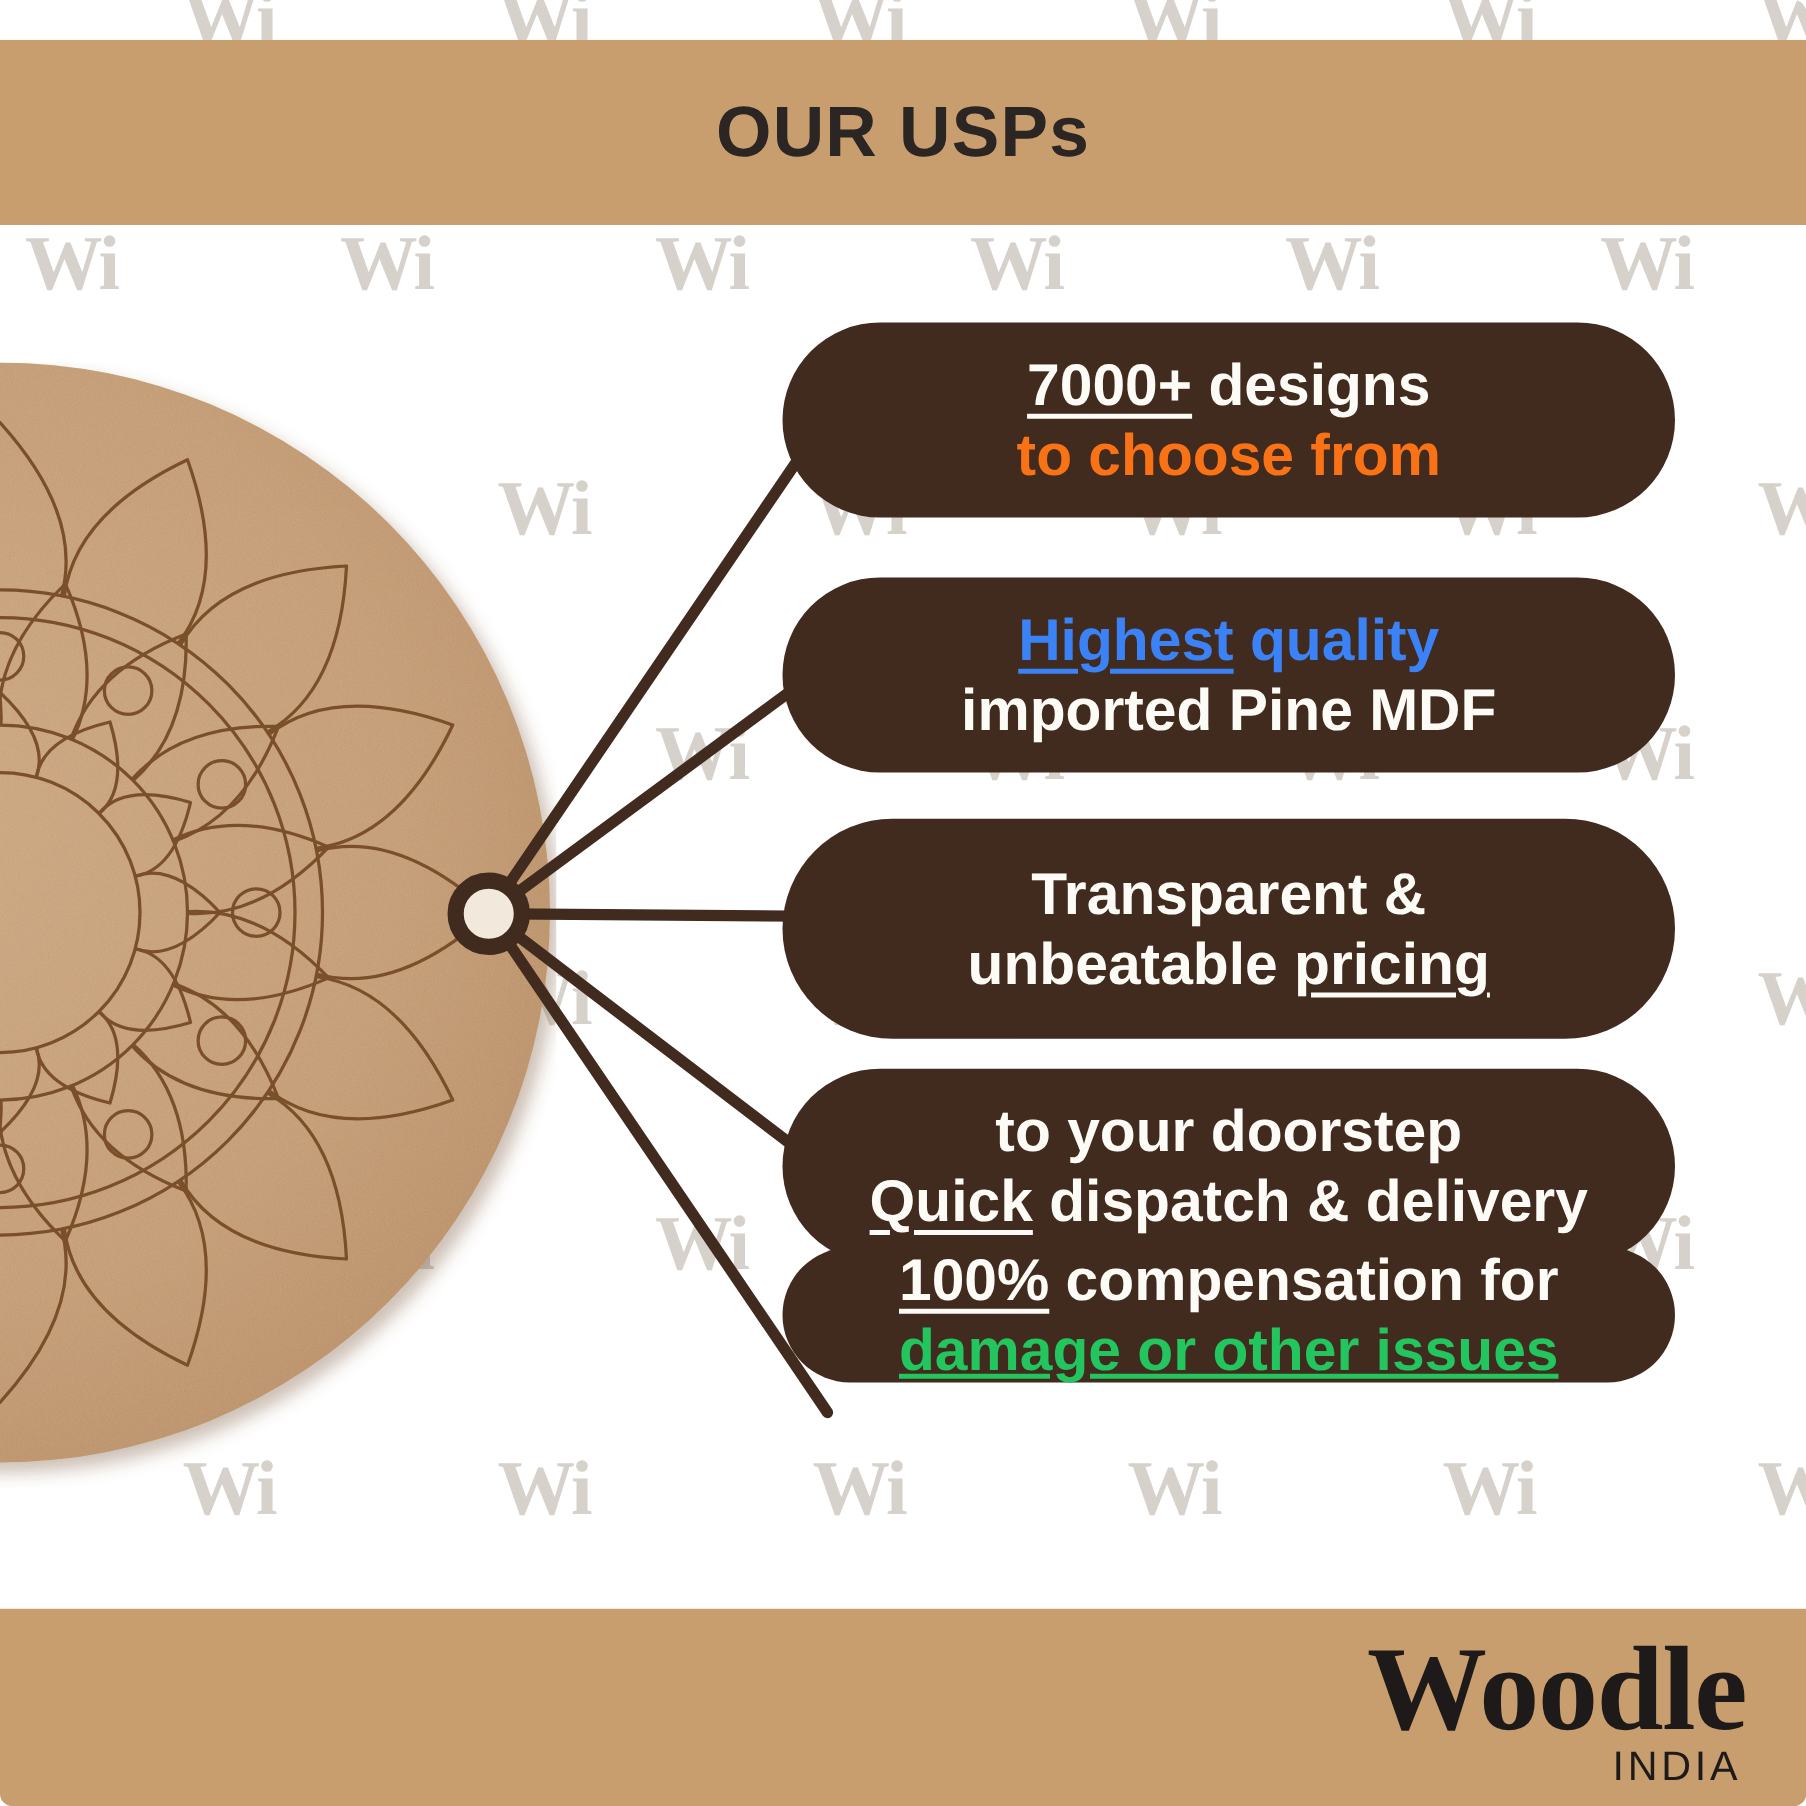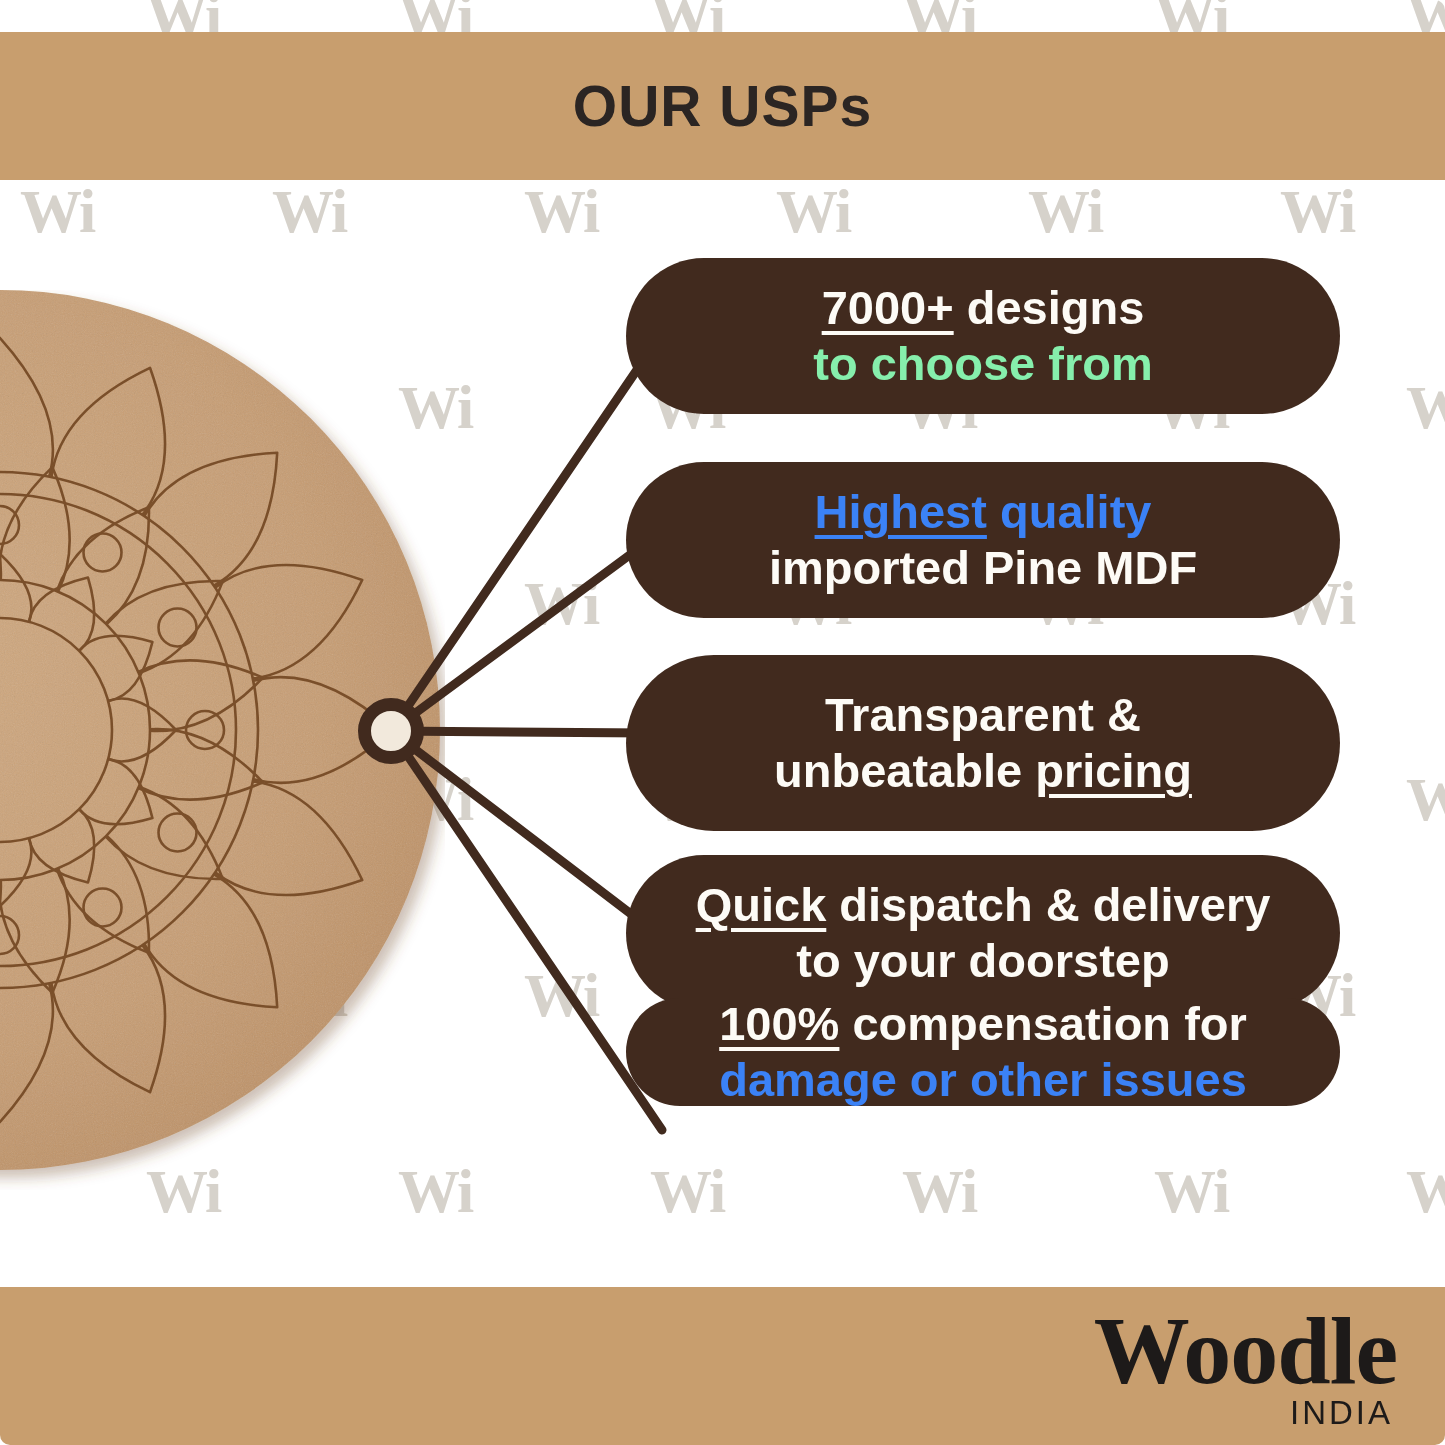--- a/index.html
+++ b/index.html
@@ -334,37 +334,37 @@
       <line x1="391" y1="731" x2="652" y2="930"></line>
       <line x1="391" y1="731" x2="662" y2="1130"></line>
     </g>
   </svg>
 
   <div id="hub"></div>
 
   <div id="usp-list">
       <div class="usp-pill" style="top: 258px; height: 156px; background: rgb(65, 42, 30);">
         <div class="usp-line" style="color: rgb(253, 251, 246);"><span class="u">7000+</span> designs</div>
-        <div class="usp-line" style="color: #86efac;">to choose from</div>
+        <div class="usp-line" style="color: #f97316;">to choose from</div>
       </div>
       <div class="usp-pill" style="top: 462px; height: 156px; background: rgb(65, 42, 30);">
         <div class="usp-line" style="color: #3b82f6;"><span class="u">Highest</span> quality</div>
         <div class="usp-line" style="color: rgb(253, 251, 246);">imported Pine MDF</div>
       </div>
       <div class="usp-pill" style="top: 655px; height: 176px; background: rgb(65, 42, 30);">
         <div class="usp-line" style="color: rgb(253, 251, 246);">Transparent &amp;</div>
         <div class="usp-line" style="color: rgb(253, 251, 246);">unbeatable <span class="u">pricing</span></div>
       </div>
       <div class="usp-pill" style="top: 855px; height: 156px; background: rgb(65, 42, 30);">
+        <div class="usp-line" style="color: rgb(253, 251, 246);">to your doorstep</div>
         <div class="usp-line" style="color: rgb(253, 251, 246);"><span class="u">Quick</span> dispatch &amp; delivery</div>
-        <div class="usp-line" style="color: rgb(253, 251, 246);">to your doorstep</div>
       </div>
       <div class="usp-pill" style="top: 998px; height: 108px; background: rgb(65, 42, 30);">
         <div class="usp-line" style="color: rgb(253, 251, 246);"><span class="u">100%</span> compensation for</div>
-        <div class="usp-line" style="color: #3b82f6;">damage or other issues</div>
+        <div class="usp-line" style="color: #22c55e; text-decoration: underline;">damage or other issues</div>
       </div>
     </div>
 
   <div id="top-banner">
     <h1 id="page-title">OUR USPs</h1>
   </div>
 
   <div id="bottom-banner">
     <div id="brand-logo">
       <span id="brand-name">Woodle</span>

